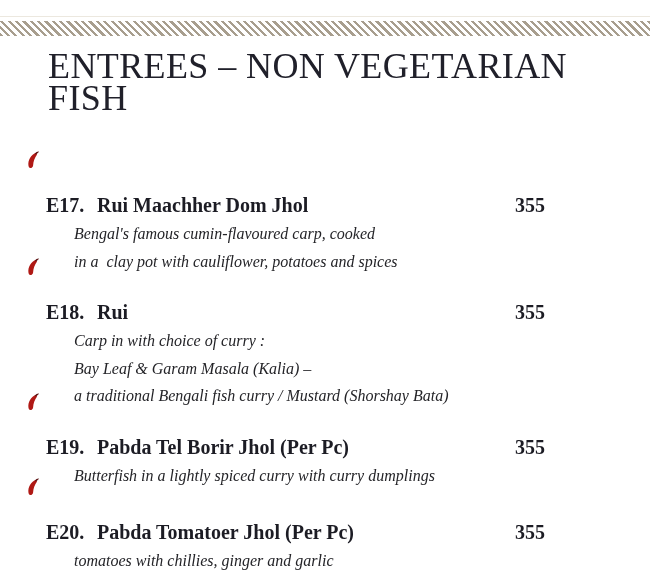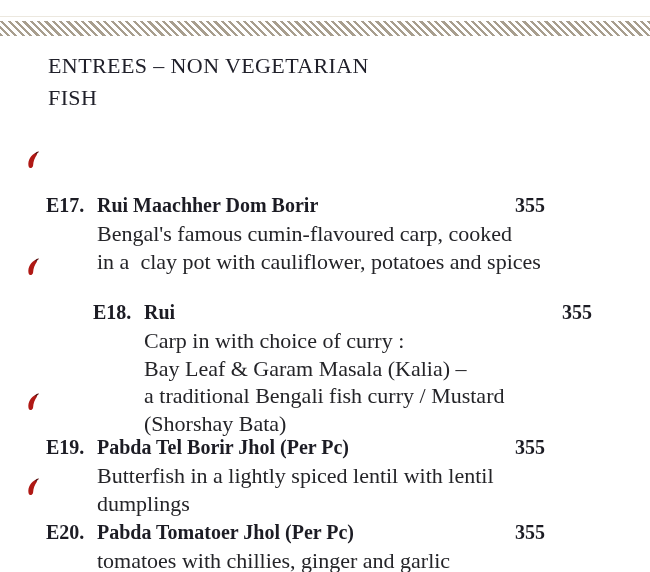--- a/index.html
+++ b/index.html
@@ -16,47 +16,48 @@
     background: #ece8df;
   }
   .rope {
     position: absolute; top: 21px; left: 0; width: 650px; height: 15px;
     background: repeating-linear-gradient(45deg,
       #a89e8e 0px, #a89e8e 2.3px,
       #ffffff 2.3px, #ffffff 5.2px);
   }
   .header {
     position: absolute; left: 48px; top: 50px;
-    font-size: 22px; line-height: 32px;
+    font-size: 36px; line-height: 32px;
     letter-spacing: 0.4px;
     color: #20202a;
   }
   #items .item {
     position: absolute; left: 0; width: 588px;
   }
   #items .item:nth-of-type(1) { top: 144px; }
-  #items .item:nth-of-type(2) { top: 251px; padding-left: 47px; }
+  #items .item:nth-of-type(2) { top: 251px; }
   #items .item:nth-of-type(3) { top: 386px; }
   #items .item:nth-of-type(4) { top: 471px; }
   .title-row {
     display: flex; align-items: baseline;
     padding-left: 46px; padding-right: 43px;
     font-weight: bold; font-size: 20px; line-height: 27px;
     color: #1c1c24;
   }
   .code { width: 51px; flex: none; }
   .name { flex: 1; }
   .price { flex: none; margin-top: 48px; }
   .chili {
     position: absolute; left: 26px; top: 6px;
     width: 15px; height: 19px;
   }
   .desc-line {
-    margin-left: 97px; margin-right: 40px;
-    font-size: 22px; line-height: 27.5px;
+    margin-left: 74px; margin-right: 40px;
+    font-style: italic;
+    font-size: 16px; line-height: 27.5px;
     color: #242428;
     white-space: pre-wrap;
   }
   .desc-wrap { margin-top: 1px; }
 </style>
 </head>
 <body>
 
 <div class="rope-hairline"></div>
 <div class="rope"></div>
@@ -69,21 +70,21 @@
 <div id="items">
   <div class="item">
     <span class="chili">
       <svg viewBox="0 0 16 20" width="15" height="19" aria-hidden="true">
         <path d="M3 18 C1.5 13 3.5 7 9 3.5 C10.5 2.6 12 3.4 11.6 4.8 C9.2 8.2 7.8 12 7.6 16 C7.5 19 4 20 3 18 Z" fill="#b01915"></path>
         <path d="M9.5 3.8 C10.5 2.2 12.5 1.2 13.8 1.6 C13 2.8 11.6 4 10.4 4.6 Z" fill="#5d1414"></path>
       </svg>
     </span>
     <div class="title-row">
       <span class="code">E17.</span>
-      <span class="name">Rui Maachher Dom Borir</span>
+      <span class="name">Rui Maachher Dom Jhol</span>
       <span class="price">355</span>
     </div>
     <div class="desc-wrap">
         <div class="desc-line">Bengal's famous cumin-flavoured carp, cooked</div>
         <div class="desc-line">in a  clay pot with cauliflower, potatoes and spices</div>
       </div>
   </div>
 
   <div class="item">
     <span class="chili">
@@ -110,21 +111,21 @@
         <path d="M3 18 C1.5 13 3.5 7 9 3.5 C10.5 2.6 12 3.4 11.6 4.8 C9.2 8.2 7.8 12 7.6 16 C7.5 19 4 20 3 18 Z" fill="#b01915"></path>
         <path d="M9.5 3.8 C10.5 2.2 12.5 1.2 13.8 1.6 C13 2.8 11.6 4 10.4 4.6 Z" fill="#5d1414"></path>
       </svg>
     </span>
     <div class="title-row">
       <span class="code">E19.</span>
       <span class="name">Pabda Tel Borir Jhol (Per Pc)</span>
       <span class="price">355</span>
     </div>
     <div class="desc-wrap">
-        <div class="desc-line">Butterfish in a lightly spiced lentil with lentil dumplings</div>
+        <div class="desc-line">Butterfish in a lightly spiced curry with curry dumplings</div>
       </div>
   </div>
 
   <div class="item">
     <span class="chili">
       <svg viewBox="0 0 16 20" width="15" height="19" aria-hidden="true">
         <path d="M3 18 C1.5 13 3.5 7 9 3.5 C10.5 2.6 12 3.4 11.6 4.8 C9.2 8.2 7.8 12 7.6 16 C7.5 19 4 20 3 18 Z" fill="#b01915"></path>
         <path d="M9.5 3.8 C10.5 2.2 12.5 1.2 13.8 1.6 C13 2.8 11.6 4 10.4 4.6 Z" fill="#5d1414"></path>
       </svg>
     </span>

